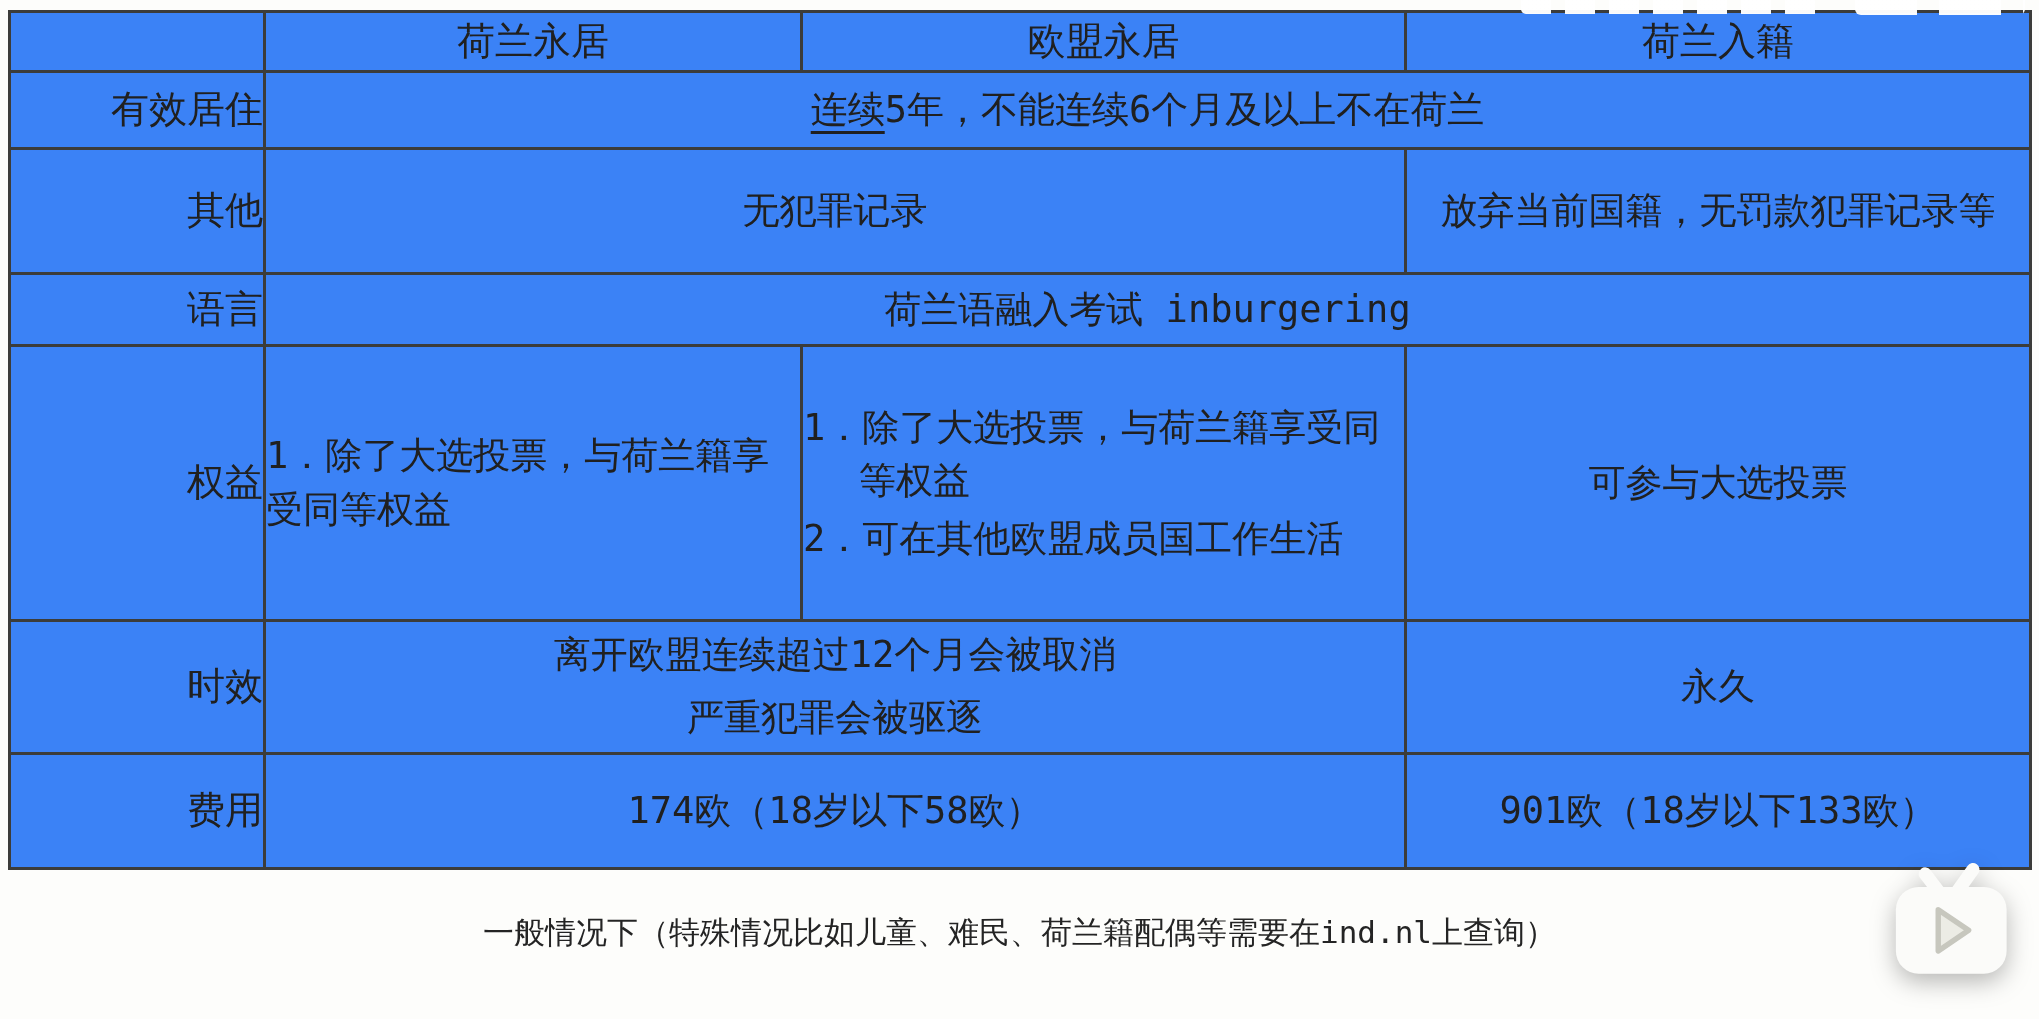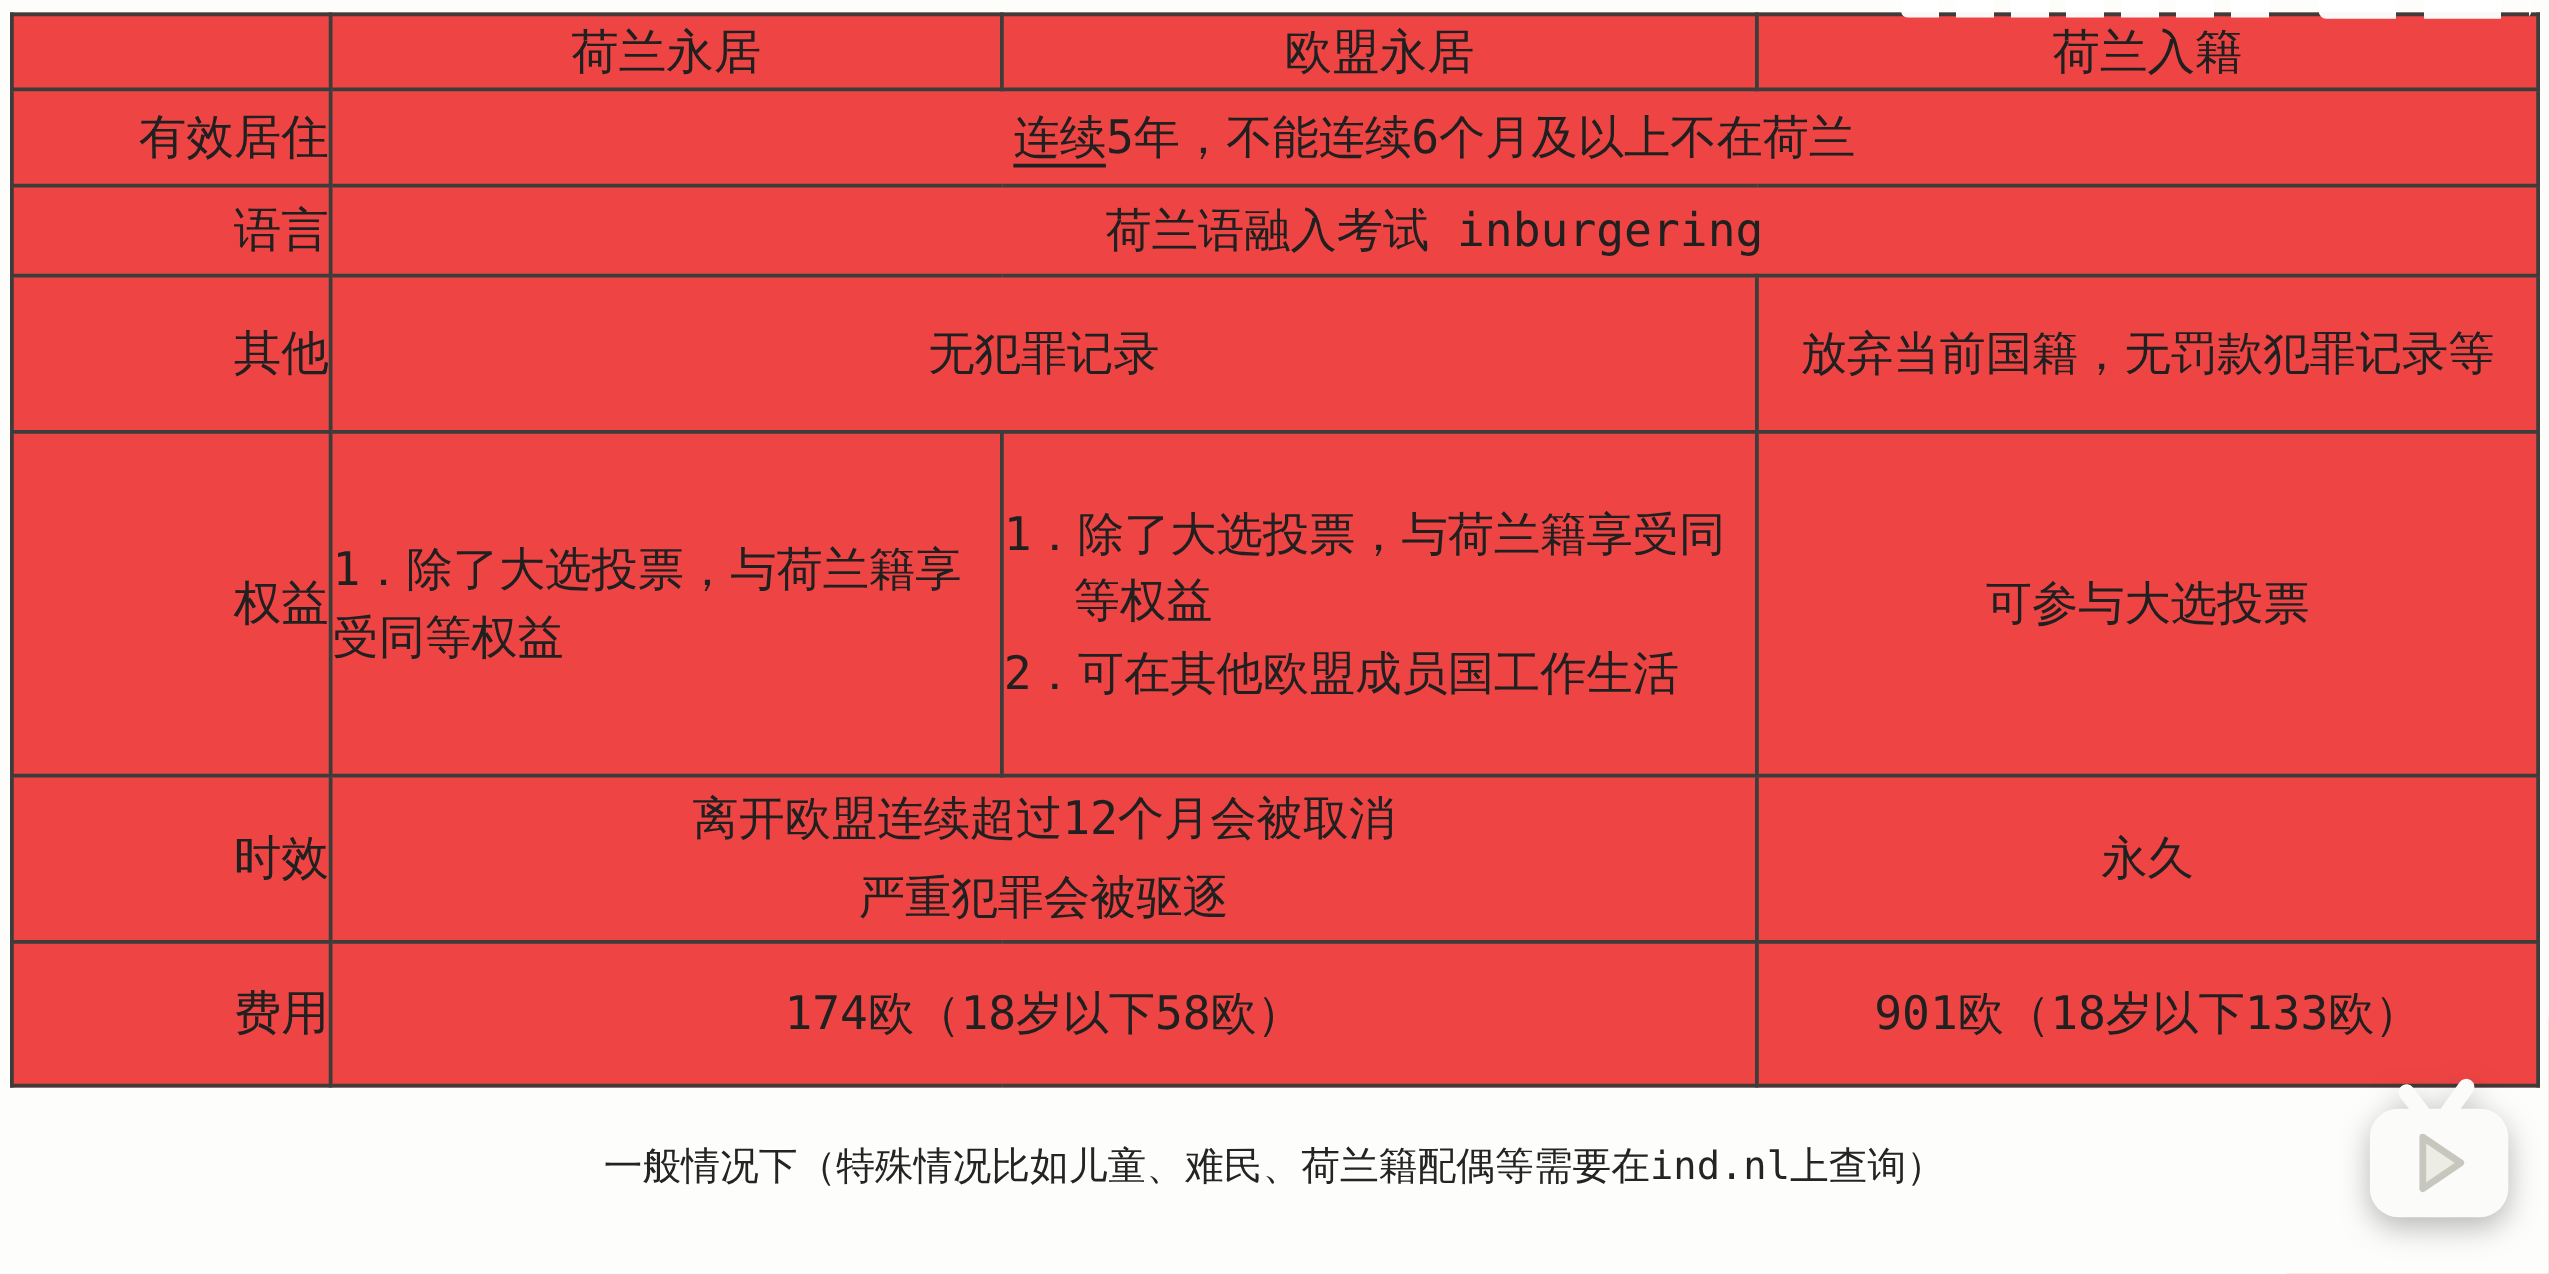--- a/index.html
+++ b/index.html
@@ -13,21 +13,21 @@
   .stage {
     position:relative; width:2039px; height:1019px;
     overflow:hidden; background:#fdfdfb;
   }
 
   
   table.cmp {
     position:absolute; left:8px; top:10px;
     width:2021px;
     border-collapse:collapse; table-layout:fixed;
-    background:#ef4444;
+    background:#3b82f6;
     font-family:"DejaVu Sans Mono","Liberation Sans",sans-serif;
     font-size:37px; color:#202020;
   }
   table.cmp td {
     border:3px solid #3c3c3a;
     vertical-align:middle;
     padding:0;
     line-height:1.45;
   }
   td.lbl  { text-align:right; padding-right:14px; font-size:38px; white-space:nowrap; }
@@ -96,29 +96,29 @@
       <td class="c hd">欧盟永居</td>
       <td class="c hd">荷兰入籍</td>
     </tr>
 
     <tr style="height:77px">
       <td class="lbl">有效居住</td>
       <td class="c" colspan="3"><span class="wavy">连续</span><span>5年，不能连续6个月及以上不在荷兰</span></td>
     </tr>
 
 
-    <tr style="height:72px">
-      <td class="lbl">语言</td>
-      <td class="c" colspan="3">荷兰语融入考试 inburgering</td>
-    </tr>
-
     <tr style="height:125px">
       <td class="lbl">其他</td>
       <td class="c" colspan="2">无犯罪记录</td>
       <td class="c">放弃当前国籍，无罚款犯罪记录等</td>
+    </tr>
+
+    <tr style="height:72px">
+      <td class="lbl">语言</td>
+      <td class="c" colspan="3">荷兰语融入考试 inburgering</td>
     </tr>
 
     <tr style="height:275px">
       <td class="lbl">权益</td>
       <td class="left">1．除了大选投票，与荷兰籍享受同等权益</td>
       <td class="left">
         <div class="hang">1．除了大选投票，与荷兰籍享受同等权益</div>
         <div class="hang">2．可在其他欧盟成员国工作生活</div>
       </td>
       <td class="c">可参与大选投票</td>

